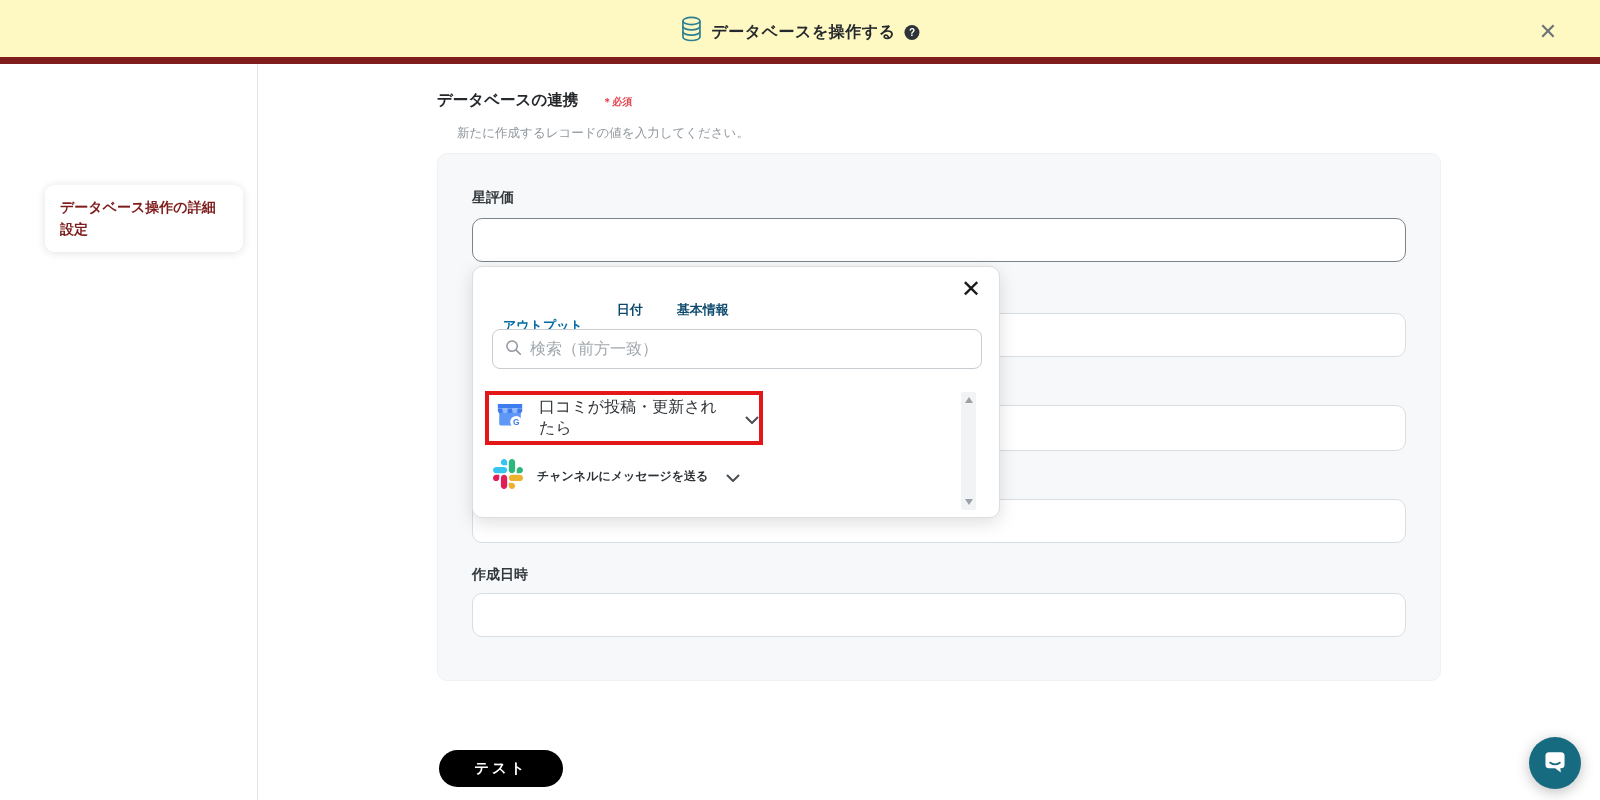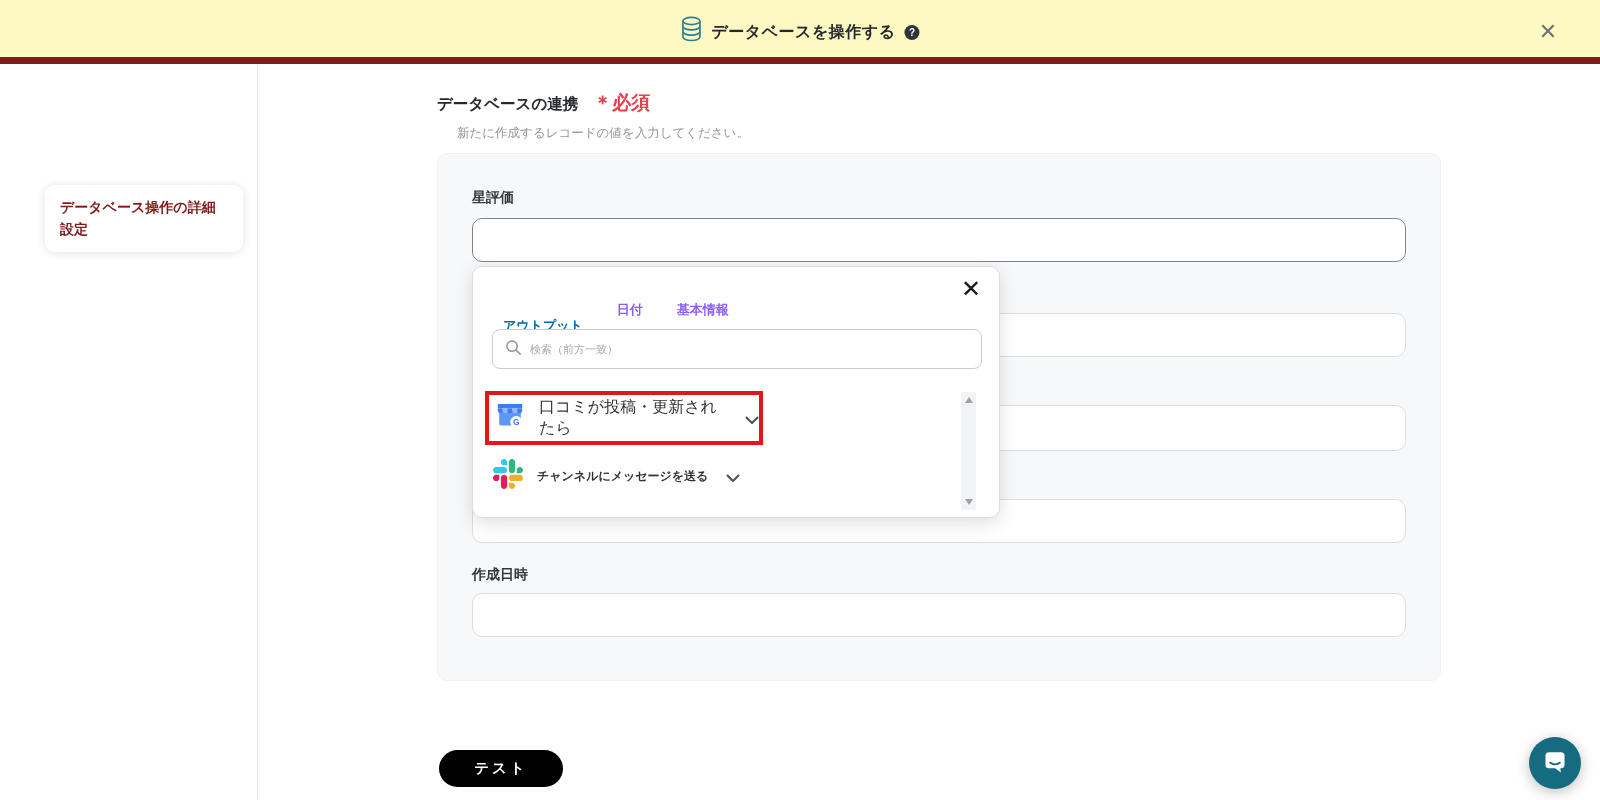--- a/index.html
+++ b/index.html
@@ -29,45 +29,45 @@
     background:#35c4d4; display:flex; align-items:center; justify-content:center; }
   .step1-label { position:absolute; left:56px; top:128px; font-size:14.5px; color:#a6acb2; }
   .connector { position:absolute; left:23px; top:147px; width:2px; height:54px; background:#35c4d4; }
   .warn-triangle { position:absolute; left:11px; top:199px; }
   .step2-card { position:absolute; left:45px; top:185px; width:198px; background:#fff;
     border-radius:9px; box-shadow:0 1px 10px rgba(0,0,0,.12); padding:12px 15px;
     font-size:14px; font-weight:bold; color:#7f1d1d; line-height:1.55; z-index:6; }
 
   
   .section-title { position:absolute; left:437px; top:90px; font-size:15.5px; font-weight:bold; color:#26292c; }
-  .required-badge { font-size:19px; font-weight:bold; color:#e5404b; margin-left:15px; }
+  .required-badge { font-size:10px; font-weight:bold; color:#e5404b; margin-left:24px; }
   .section-desc { position:absolute; left:437px; top:125px; font-size:12.5px; color:#8f969c;margin-left:20px; }
   .card { position:absolute; left:437px; top:153px; width:1004px; height:528px;
     background:#f7f8f9; border:1px solid #f0f1f3; border-radius:10px; }
 
   .field-label { position:absolute; font-size:14px; font-weight:bold; color:#33383c; }
   .field-input { position:absolute; left:472px; width:934px; height:44px; background:#fff;
     border:1px solid #d9dee3; border-radius:10px; outline:none; font-size:14px; padding:0 14px;
     font-family:"Liberation Sans","DejaVu Sans",sans-serif; }
   .field-input.focused { border:1.5px solid #7e8389; }
 
   
   .popup { position:absolute; left:472px; top:266px; width:528px; height:252px; background:#fff;
     border:1px solid #dcdddf; border-radius:10px; box-shadow:0 5px 18px rgba(0,0,0,.13); z-index:20; }
   .tabs { position:absolute; left:28px; top:12px; display:flex; gap:30px; }
   .tab { font-size:13px; color:#3a3f44; padding:6px 2px 9px; border-bottom:4px solid transparent;
     cursor:pointer; background:none; border-top:none; border-left:none; border-right:none;
     font-family:inherit; font-weight:bold; }
   .tab.active { color:#0369a1; border-bottom-color:#1c5e71; border-bottom-left-radius:2px; border-bottom-right-radius:2px;margin-top:32px;}
-  .tab.inactive { font-weight:bold; color:#8b5cf6; }
+  .tab.inactive { font-weight:bold; color:#0c4a6e; }
   .popup-close { position:absolute; right:18px; top:8px; font-size:24px; color:#17191b;
     background:none; border:none; cursor:pointer; font-weight:300; }
   .search-box { position:absolute; left:19px; top:62px; width:490px; height:40px;
     border:1px solid #c8cdd2; border-radius:8px; background:#fff; display:flex; align-items:center; padding:0 12px; gap:8px; }
-  .search-box input { border:none; outline:none; flex:1; font-size:11px; color:#a21caf;
+  .search-box input { border:none; outline:none; flex:1; font-size:16px; color:#a21caf;
     font-family:"Liberation Sans","DejaVu Sans",sans-serif; background:transparent; }
   .search-box input::placeholder { color:#a2a8ad; }
   .list-item { position:absolute; display:flex; align-items:center; gap:14px; cursor:pointer; }
   .list-item .label { font-size:12px; font-weight:bold; color:#2e3337; }
   .item-highlight { position:absolute; left:12px; top:124px; width:278px; height:54px;
     border:4px solid #e31717; background:#fff; display:flex; align-items:center; gap:14px; padding-left:6px; }
   .item-row2 { left:20px; top:192px; }
   .scrollbar { position:absolute; right:23px; top:125px; width:15px; height:118px; background:#f2f3f4;
     border-radius:2px; display:flex; flex-direction:column; justify-content:space-between;
     align-items:center; padding:5px 0; }

